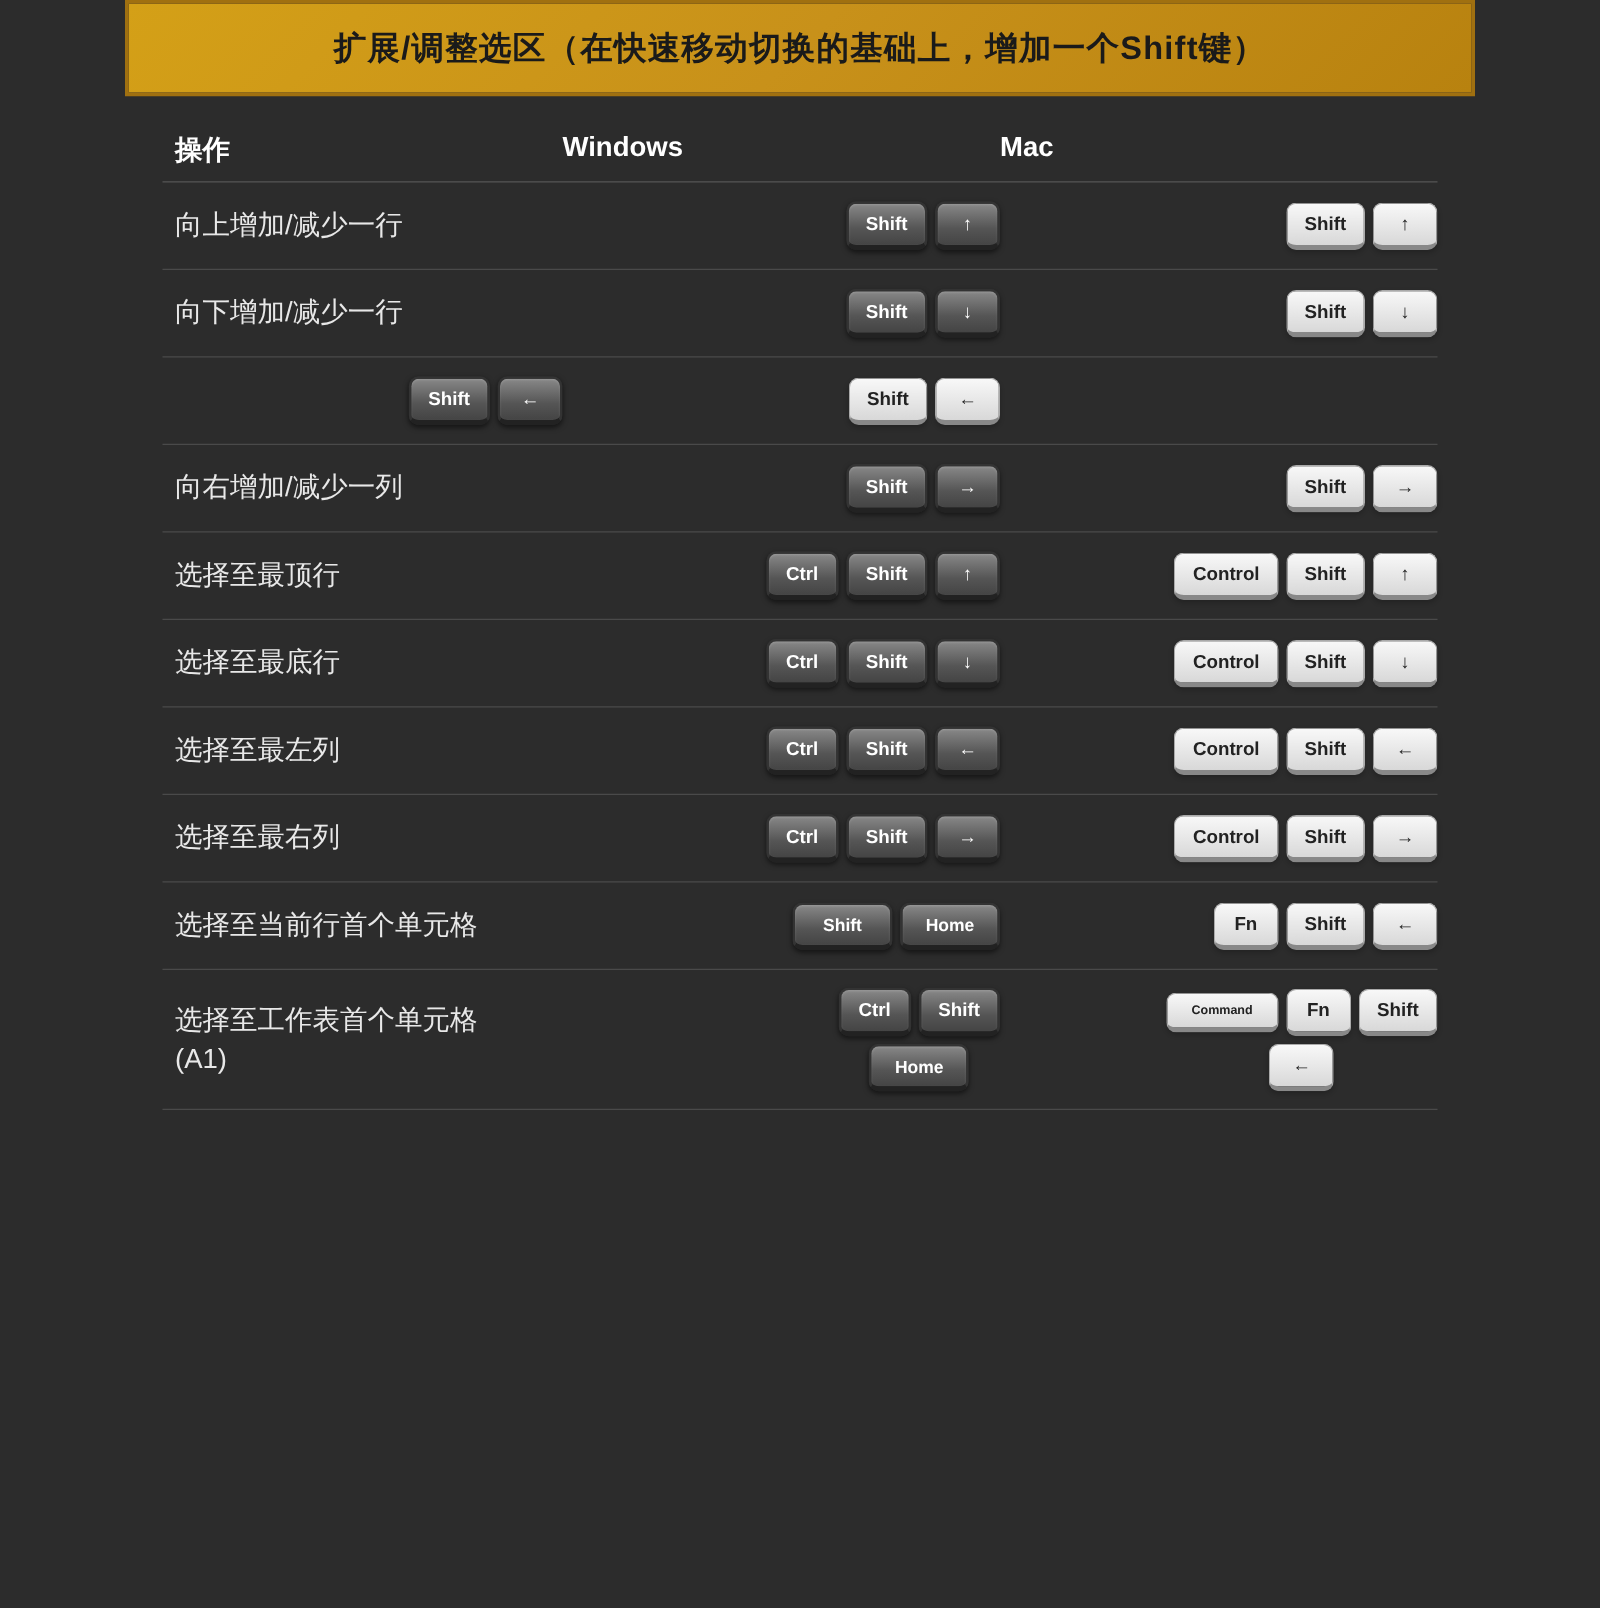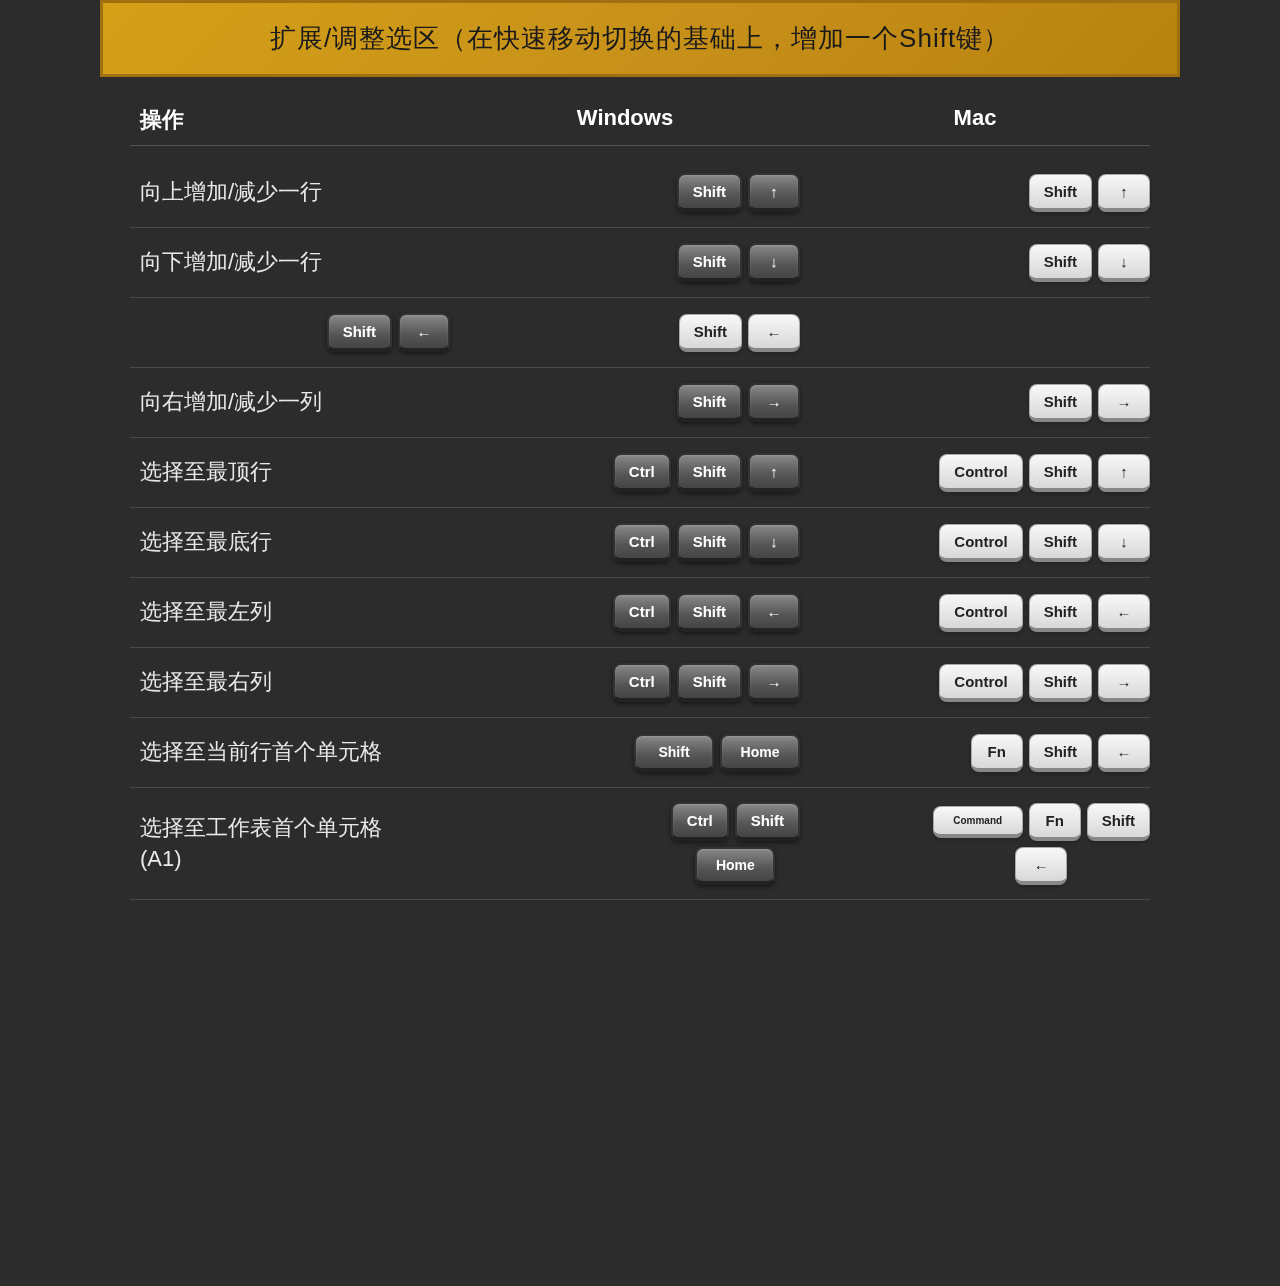--- a/index.html
+++ b/index.html
@@ -17,39 +17,38 @@
       background: #2c2c2c;
     }
     .header {
       background: linear-gradient(135deg, #d4a017, #c8911a, #b8820f);
       border: 3px solid #a07010;
       padding: 18px 20px;
       text-align: center;
     }
     .header-title {
       font-size: 26px;
-      font-weight: normal;
+      font-weight: bold;
       color: #1a1a1a;
       letter-spacing: 1px;
     }
     .table-area {
       padding: 10px 30px 30px 30px;
     }
     .col-headers {
       display: grid;
       grid-template-columns: 320px 1fr 1fr;
       padding: 18px 0 10px 0;
       border-bottom: 1px solid #555;
-      margin-bottom: 12px;
+      margin-bottom: 0;
     }
     .col-header {
       font-size: 22px;
       font-weight: bold;
       color: #fff;
-      text-align: center;
     }
     .col-header:first-child {
       text-align: left;
       padding-left: 10px;
     }
     .row {
       display: grid;
       grid-template-columns: 320px 1fr 1fr;
       align-items: center;
       border-bottom: 1px solid #4a4a4a;

